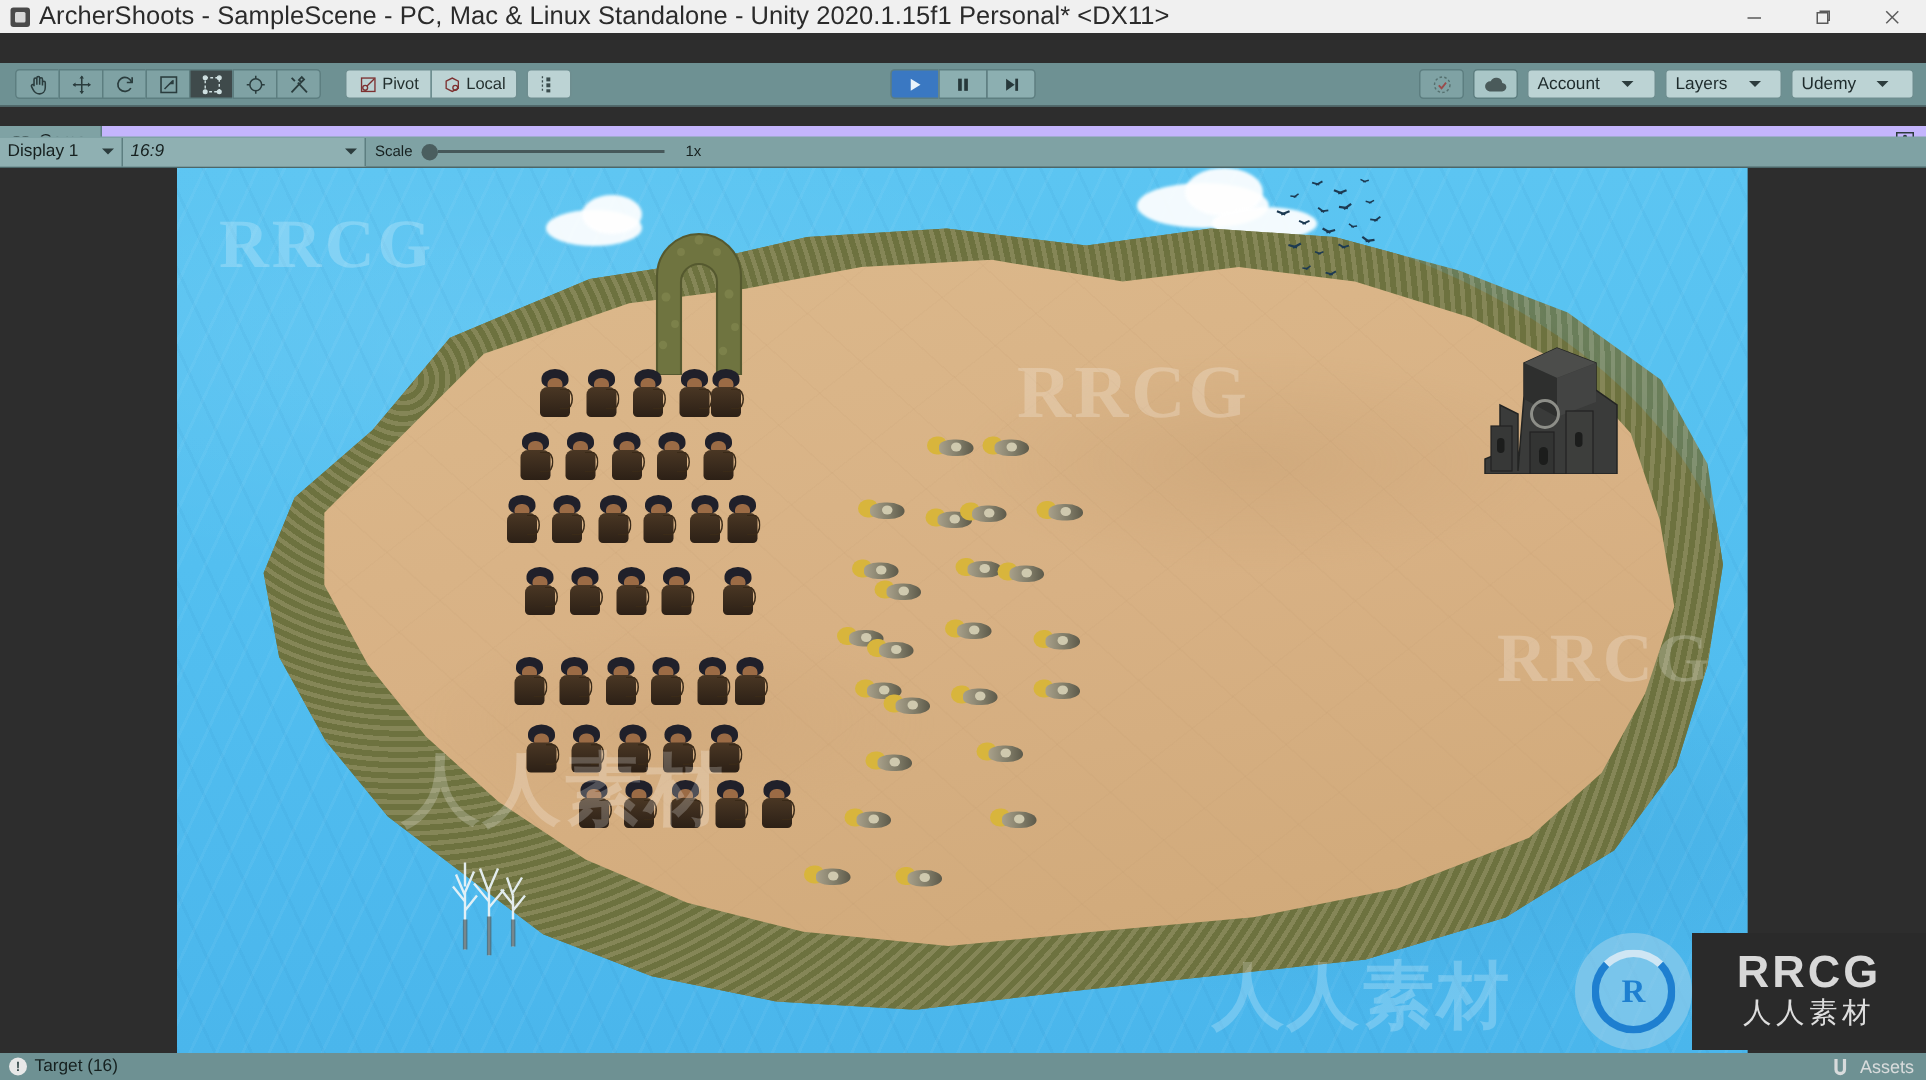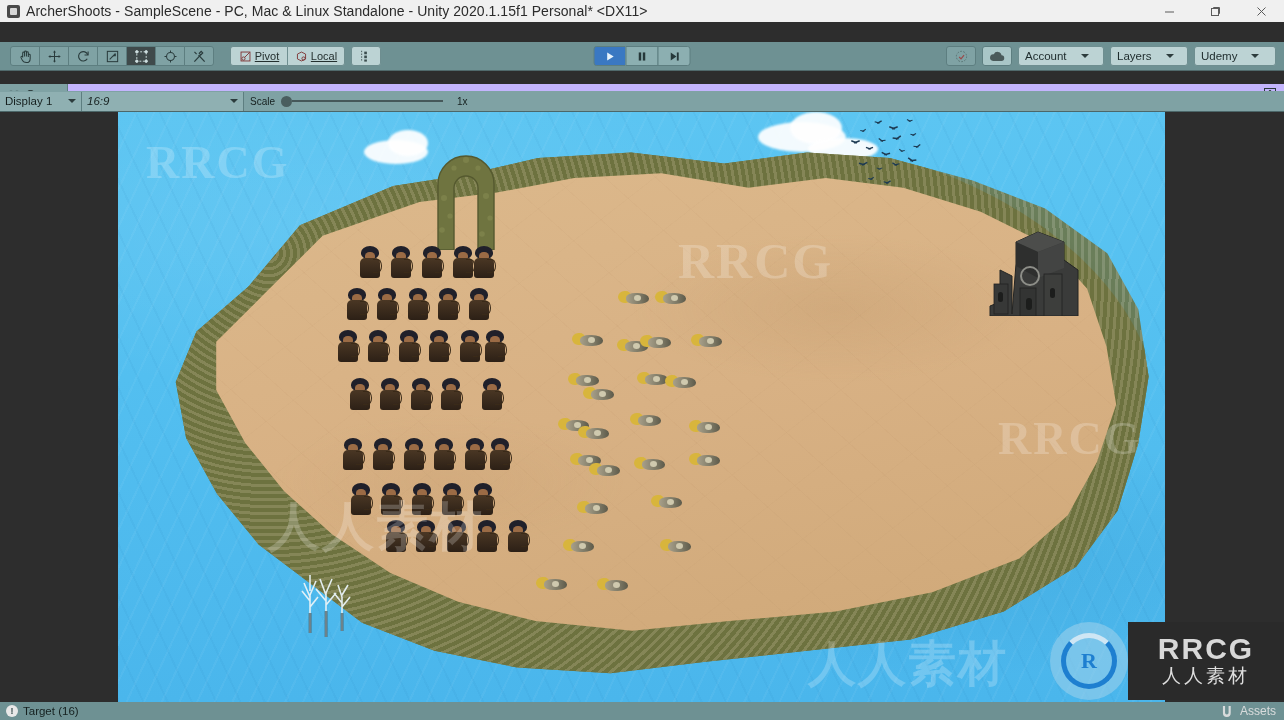--- a/index.html
+++ b/index.html
@@ -17,21 +17,21 @@
   }
   .title-icon {
     width: 13px; height: 13px; margin-left: 7px; margin-right: 6px;
     background: #4a4a4a; border-radius: 2px; position: relative; flex: 0 0 auto;
   }
   .title-icon::after {
     content: ""; position: absolute; left: 3px; top: 3px; width: 7px; height: 7px;
     background: #d8d8d8; border-radius: 1px;
   }
   .title-text {
-    font-size: 14px; color: #2b2b2b; white-space: nowrap; letter-spacing: 0.05px;
+    font-size: 17px; color: #2b2b2b; white-space: nowrap; letter-spacing: 0.05px;
   }
   .winbtns { position: absolute; right: 0; top: 0; height: 22px; display: flex; }
   .winbtn {
     width: 46px; height: 22px; display: flex; align-items: center; justify-content: center;
     color: #4c4c4c;
   }
   .winbtn svg { display: block; }
 
   
   .menubar {
@@ -53,21 +53,21 @@
     height: 20px; min-width: 30px; display: flex; align-items: center; justify-content: center;
     background: #7fa2a4; border: 1px solid #5d7e80; margin-left: -1px;
     color: #2a3c3d;
   }
   .tbtn:first-child { margin-left: 0; border-radius: 3px 0 0 3px; }
   .tbtn.last { border-radius: 0 3px 3px 0; }
   .tbtn.sel { background: #3f4a4b; color: #cfe0e1; }
   .tgroup.transform { margin-left: 10px; }
   .tbtn.wide { min-width: 58px; padding: 0 6px; gap: 3px; font-size: 11px; color: #24302f; }
   .tgroup.pivots { margin-left: 16px; }
-  .tgroup.pivots .tbtn { background: #bcd3d4; border-color: #6e8e90; text-decoration: underline; }
+  .tgroup.pivots .tbtn { background: #bcd3d4; border-color: #6e8e90; }
   .tgroup.snap { margin-left: 6px; }
   .tgroup.play { position: absolute; left: 50%; transform: translateX(-50%); display: flex; }
   .tgroup.play .tbtn { min-width: 33px; background: #8cafb1; border-color: #5d7e80; }
   .tgroup.play .tbtn.playing { background: #3a78c2; }
   .tgroup.right { position: absolute; right: 8px; display: flex; align-items: center; gap: 6px; }
   .tgroup.right .tbtn { border-radius: 3px; margin-left: 0; }
   .tdrop {
     height: 20px; background: #bcd3d4; border: 1px solid #6e8e90; border-radius: 3px;
     display: flex; align-items: center; padding: 0 6px; gap: 14px;
     font-size: 11.5px; color: #1e2b2c; white-space: nowrap;

